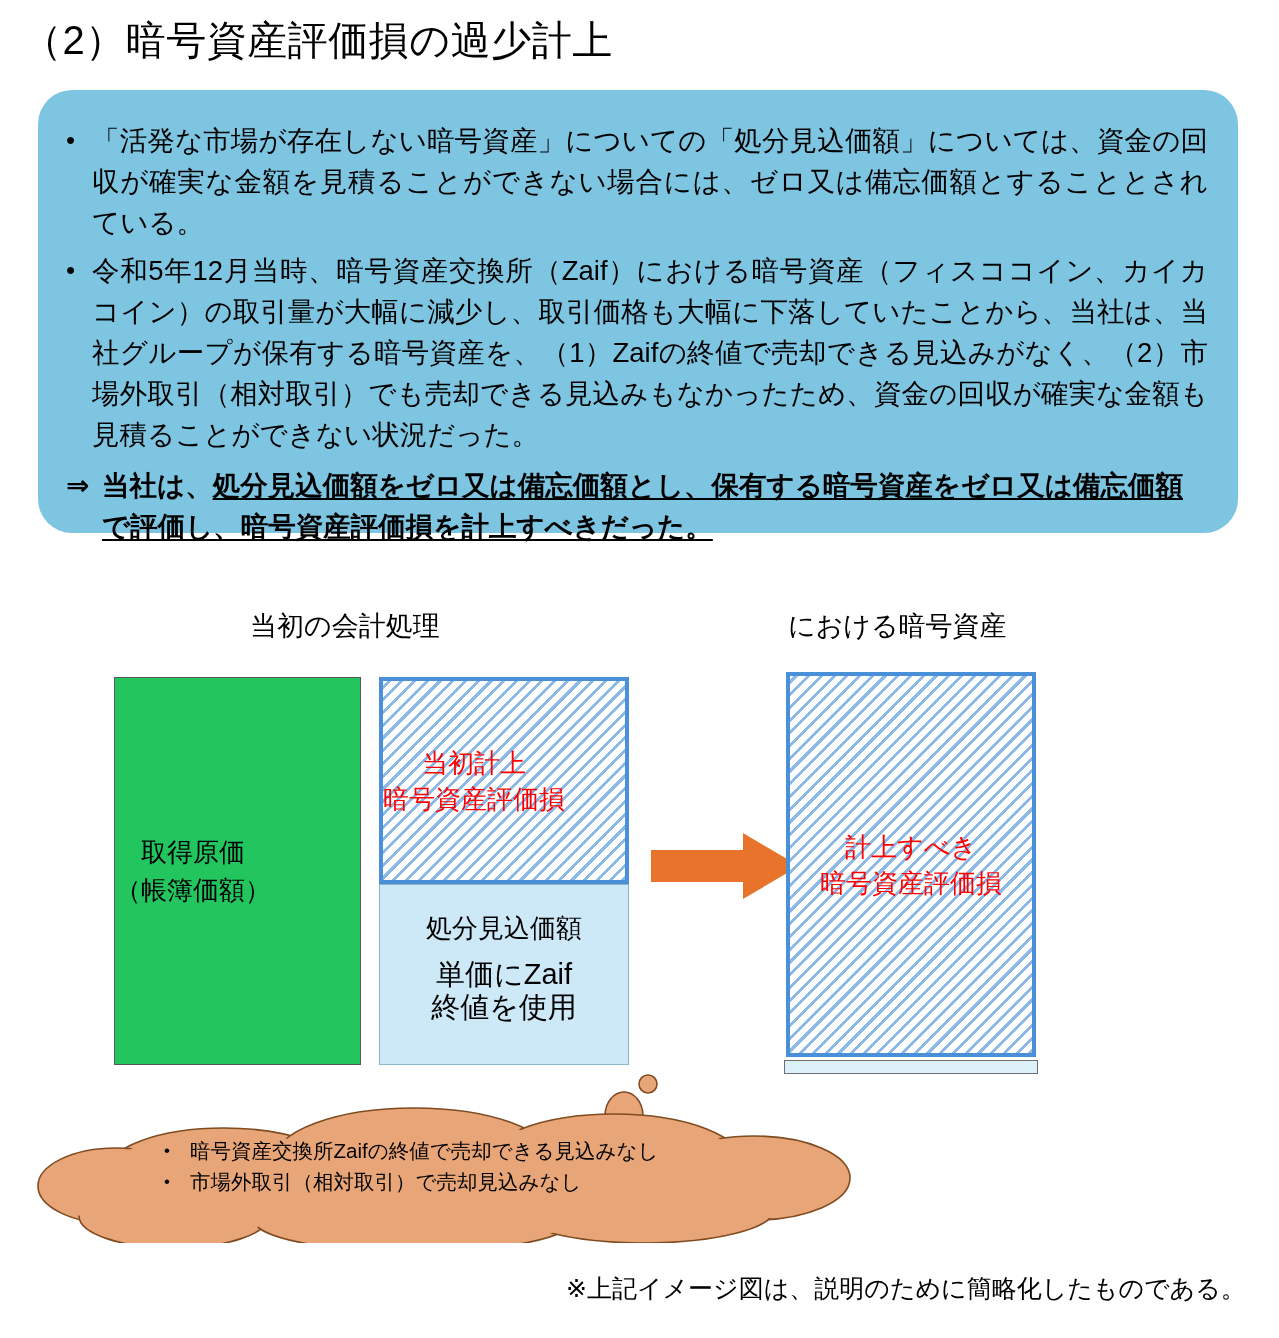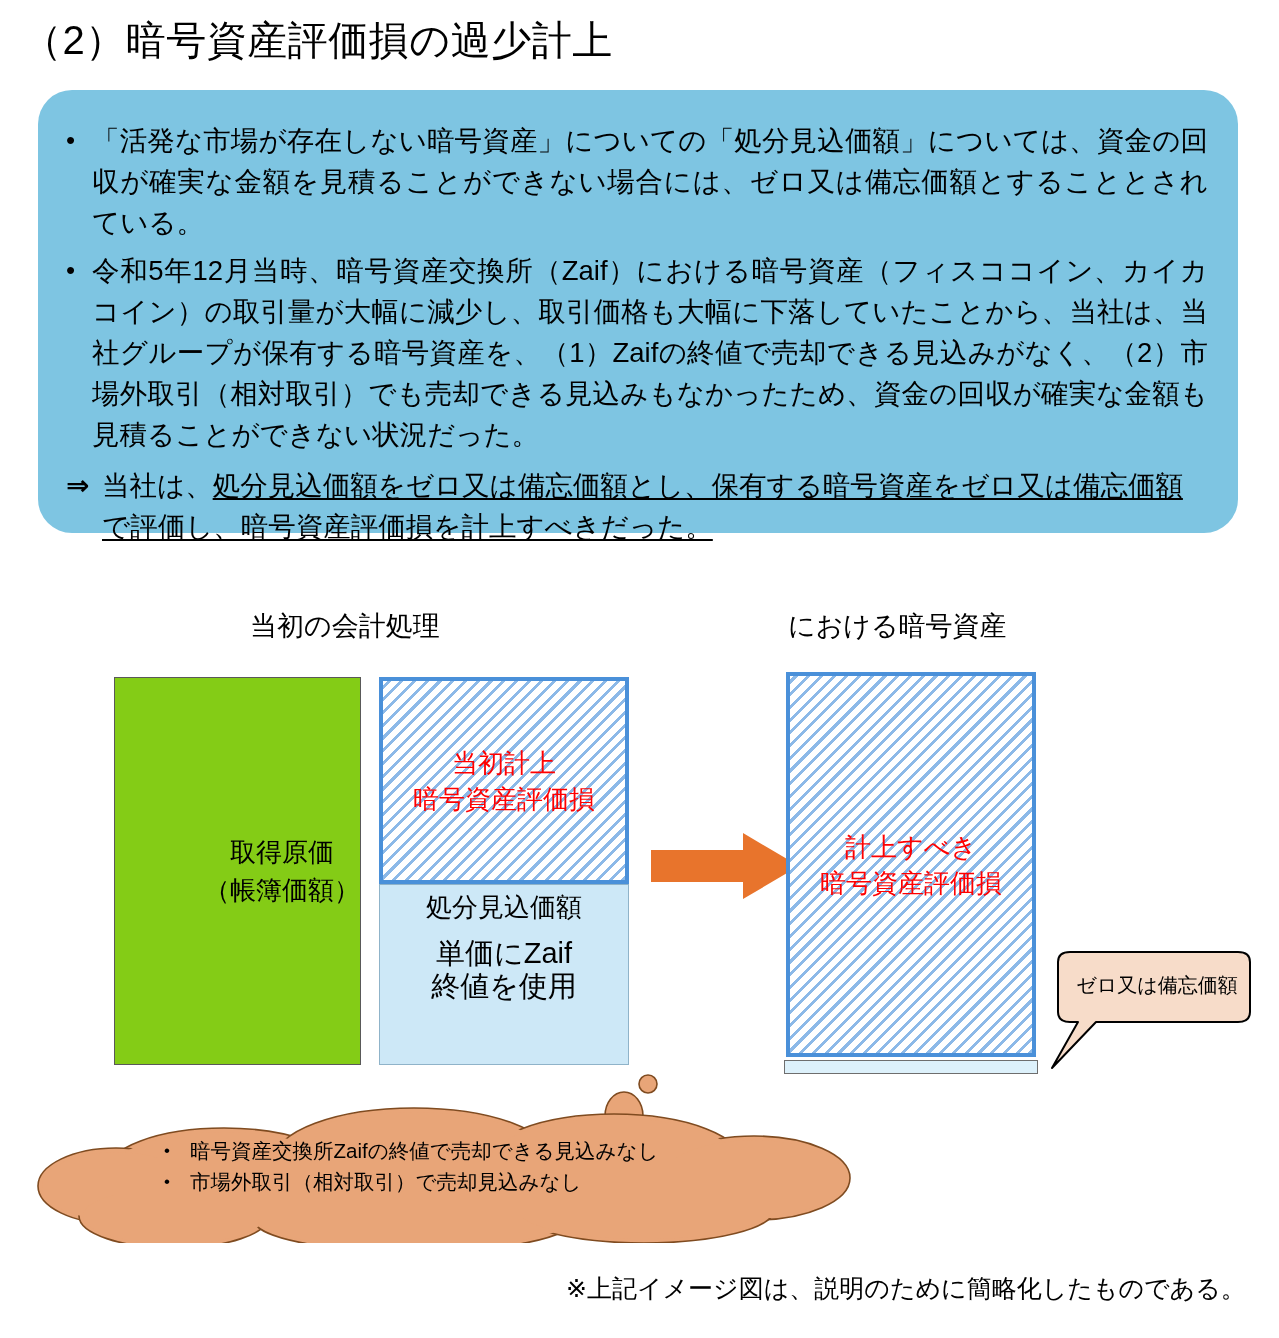--- a/index.html
+++ b/index.html
@@ -47,74 +47,74 @@
   #bullet-1{margin-top:4px;}
   #bullet-2{margin-top:7px;}
   #conclusion-row{display:flex;align-items:flex-start;margin-top:10px;}
   #conclusion-arrow{
     flex:0 0 auto;
     font-size:28px;line-height:41px;font-weight:bold;
     width:36px;
   }
   #conclusion-text{
     flex:1 1 auto;
-    font-size:27.5px;line-height:41px;font-weight:normal;
+    font-size:27.5px;line-height:41px;font-weight:bold;
   }
   .u{text-decoration:underline;text-underline-offset:3px;}
 
   
   .diagram-heading{
     position:absolute;
     font-size:27px;
     white-space:nowrap;
   }
   #heading-original{left:250px;top:608px;}
   #heading-correct{left:788px;top:608px;}
 
   
   #box-cost{
     position:absolute;left:114px;top:677px;
     width:247px;height:388px;
-    background:#84cc16;
+    background:#22c55e;
     border:1.5px solid #595959;
     box-sizing:border-box;
-    display:flex;align-items:center;justify-content:flex-end;
+    display:flex;align-items:center;justify-content:flex-start;
   }
   #box-cost .box-label{
     font-size:26px;line-height:38px;text-align:center;white-space:pre-line;
   }
 
   
   .hatched{
     background-color:#ffffff;
     background-image:repeating-linear-gradient(
       -45deg,
       #8CB9E8 0px, #8CB9E8 3px,
       #ffffff 3px, #ffffff 9px);
   }
 
   #box-initial-loss{
     position:absolute;left:379px;top:677px;
     width:250px;height:207px;
     border:4px solid #4A90D9;
     box-sizing:border-box;
-    display:flex;align-items:center;justify-content:center;
+    display:flex;align-items:center;
   }
   #box-initial-loss .box-label{
     color:#FF0000;font-size:26px;line-height:36px;
     text-align:center;white-space:pre-line;font-weight:normal;
   }
 
   #box-disposal{
     position:absolute;left:379px;top:884px;
     width:250px;height:181px;
     background:#CDE8F7;
     border:1px solid #8FB3C9;
     box-sizing:border-box;
-    padding-top:5px;
+    padding-top:26px;
     text-align:center;
   }
   #box-disposal .title{font-size:26px;line-height:34px;}
   #box-disposal .sub{font-size:29px;line-height:33px;margin-top:13px;white-space:pre-line;}
 
   #box-should{
     position:absolute;left:786px;top:672px;
     width:250px;height:385px;
     border:4px solid #4A90D9;
     box-sizing:border-box;
@@ -220,26 +220,20 @@
     </svg>
   </div>
 
   <div id="box-should" class="hatched">
     <div class="box-label">計上すべき
 暗号資産評価損</div>
   </div>
 
   <div id="box-memo-strip"></div>
 
-  <div id="callout-memo">
-    <svg width="208" height="120" viewBox="0 0 208 120">
-      <path d="M8 12 Q8 2 20 2 L188 2 Q200 2 200 12 L200 62 Q200 72 188 72 L46 72 L2 118 L28 72 L20 72 Q8 72 8 62 Z" fill="#F7DCC9" stroke="#000000" stroke-width="2" stroke-linejoin="round"></path>
-    </svg>
-    <div class="callout-text">ゼロ又は備忘価額</div>
-  </div>
 
   <div id="cloud-note">
     <svg width="840" height="175" viewBox="0 0 840 175">
       <g fill="#E8A578" stroke="#7F4B20" stroke-width="1.6">
         <circle cx="624" cy="16" r="9"></circle>
         <ellipse cx="600" cy="48" rx="19" ry="24"></ellipse>
         <ellipse cx="200" cy="104" rx="118" ry="44"></ellipse>
         <ellipse cx="390" cy="92" rx="140" ry="52"></ellipse>
         <ellipse cx="590" cy="96" rx="130" ry="50"></ellipse>
         <ellipse cx="730" cy="110" rx="96" ry="42"></ellipse>

